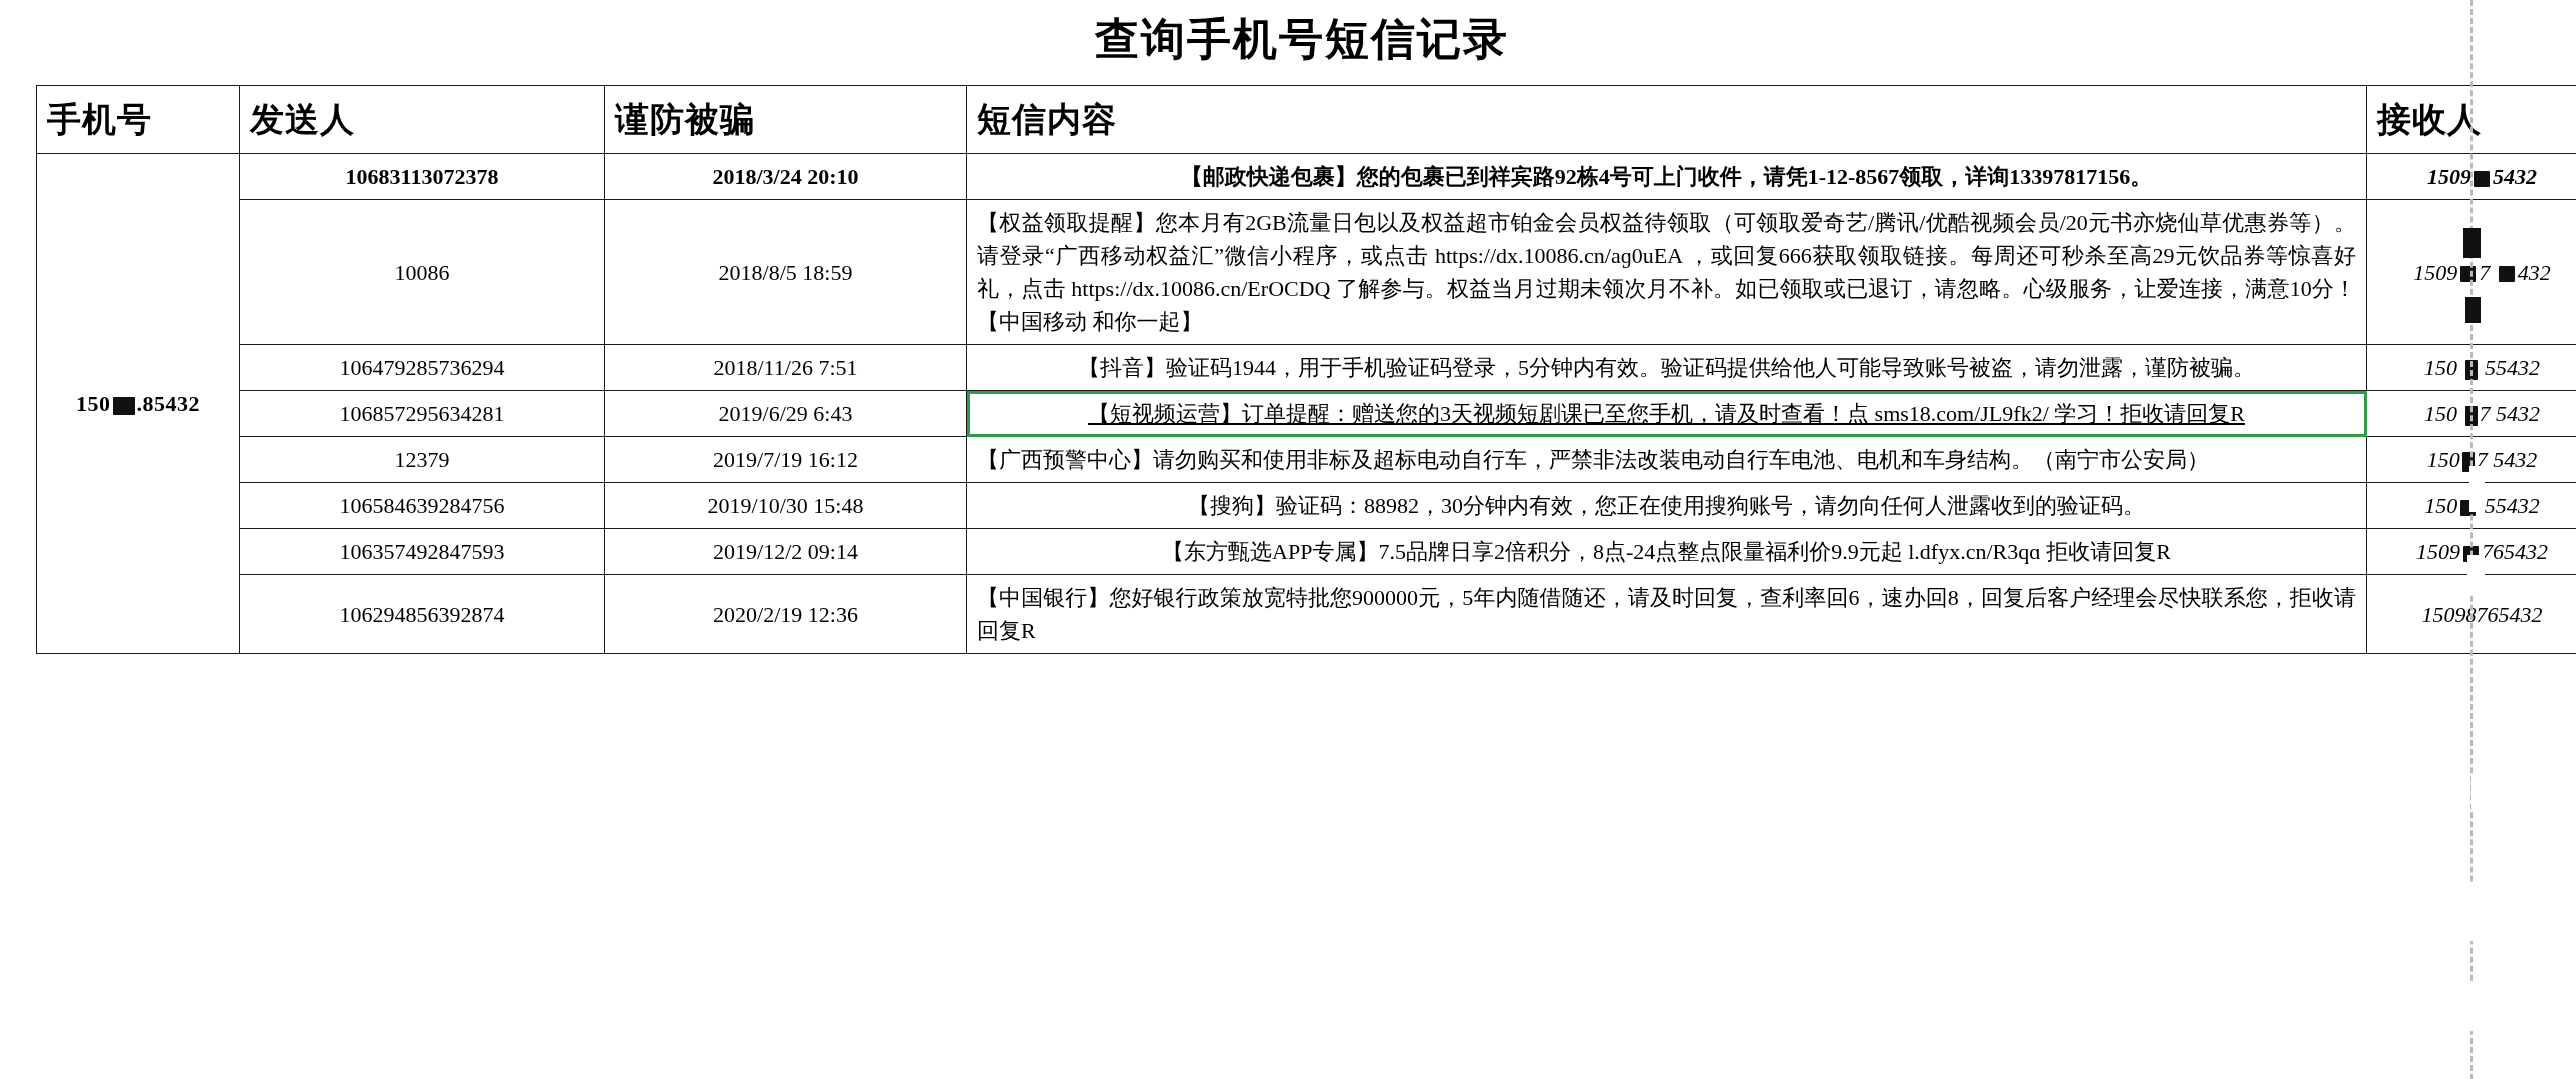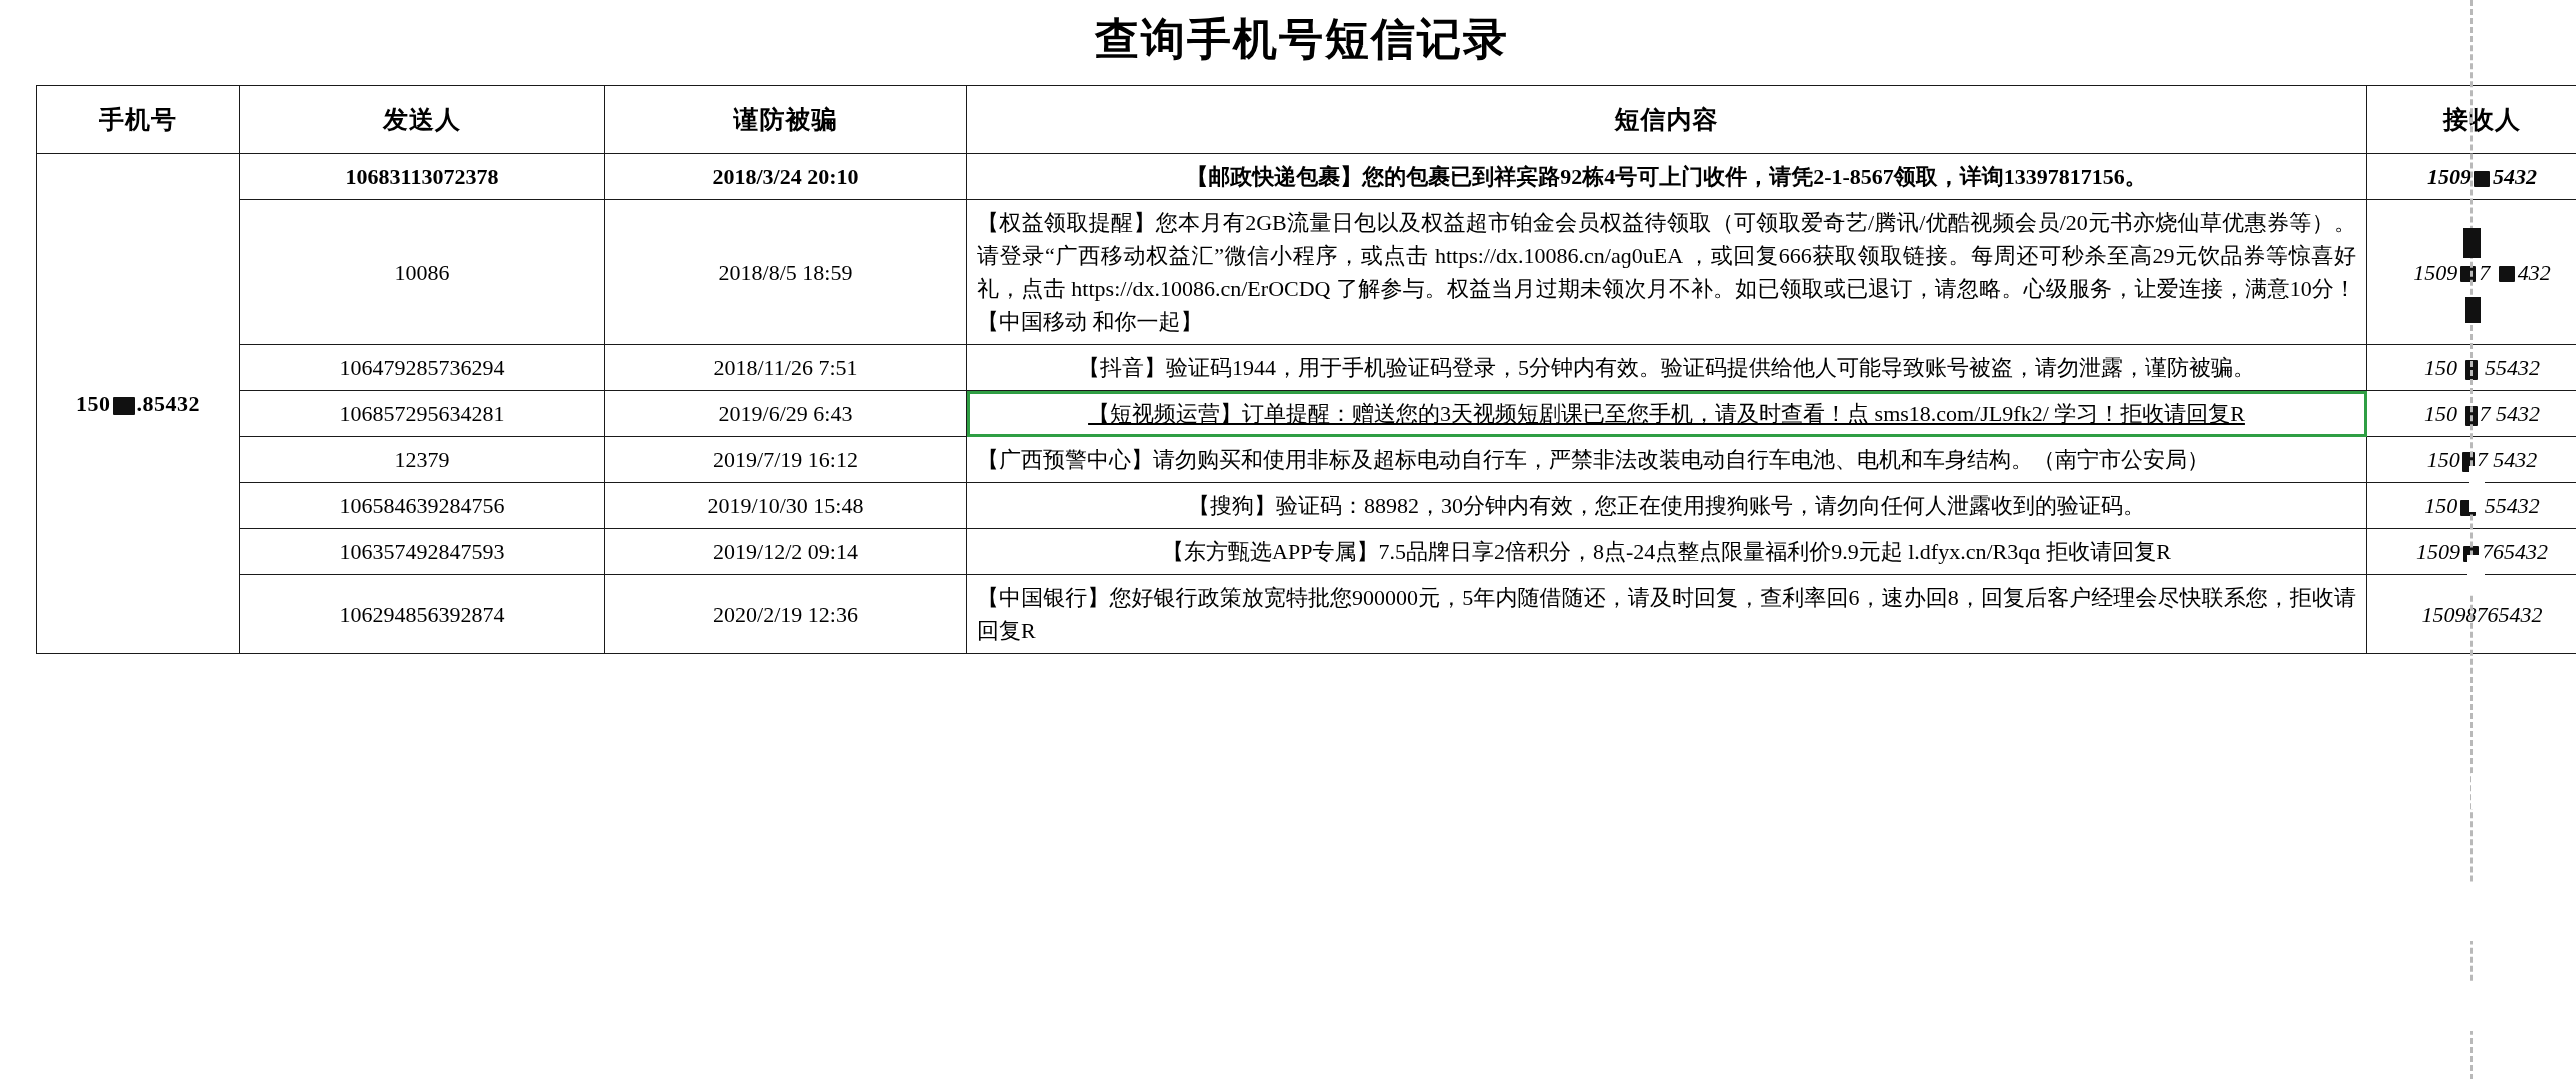--- a/index.html
+++ b/index.html
@@ -46,22 +46,22 @@
   table.sms-table td {
     border: 1px solid #1a1a1a;
     vertical-align: middle;
     padding: 6px 10px;
     font-size: 22px;
     line-height: 1.5;
   }
   table.sms-table thead th {
     height: 55px;
     font-weight: bold;
-    text-align: center;
-    font-size: 25px;
+    text-align: left;
+    font-size: 34px;
     letter-spacing: 1px;
   }
   td.phone-cell {
     text-align: center;
     font-size: 24px;
     letter-spacing: 0.5px;
     position: relative;
   }
   td.sender-cell {
     text-align: center;
@@ -151,21 +151,21 @@
       </tr>
     </thead>
     <tbody>
 
       <tr class="bold-row">
         <td class="phone-cell" rowspan="8">
           <span>150</span><span class="redact r1"></span><span>.85432</span>
         </td>
         <td class="sender-cell">10683113072378</td>
         <td class="time-cell">2018/3/24 20:10</td>
-        <td class="content-cell center-line">【邮政快递包裹】您的包裹已到祥宾路92栋4号可上门收件，请凭2-1-8567领取，详询13397817156。</td>
+        <td class="content-cell center-line">【邮政快递包裹】您的包裹已到祥宾路92栋4号可上门收件，请凭1-12-8567领取，详询13397817156。</td>
         <td class="recv-cell">1509<span class="redact r2"></span>5432</td>
       </tr>
 
       <tr>
         <td class="sender-cell">10086</td>
         <td class="time-cell">2018/8/5 18:59</td>
         <td class="content-cell">【权益领取提醒】您本月有2GB流量日包以及权益超市铂金会员权益待领取（可领取爱奇艺/腾讯/优酷视频会员/20元书亦烧仙草优惠券等）。请登录“广西移动权益汇”微信小程序，或点击 https://dx.10086.cn/aɡ0uEA ，或回复666获取领取链接。每周还可秒杀至高29元饮品券等惊喜好礼，点击 https://dx.10086.cn/ErOCDQ 了解参与。权益当月过期未领次月不补。如已领取或已退订，请忽略。心级服务，让爱连接，满意10分！【中国移动 和你一起】</td>
         <td class="recv-cell">1509<span class="redact r2"></span>7&nbsp;<span class="redact r2"></span>432</td>
       </tr>
 

